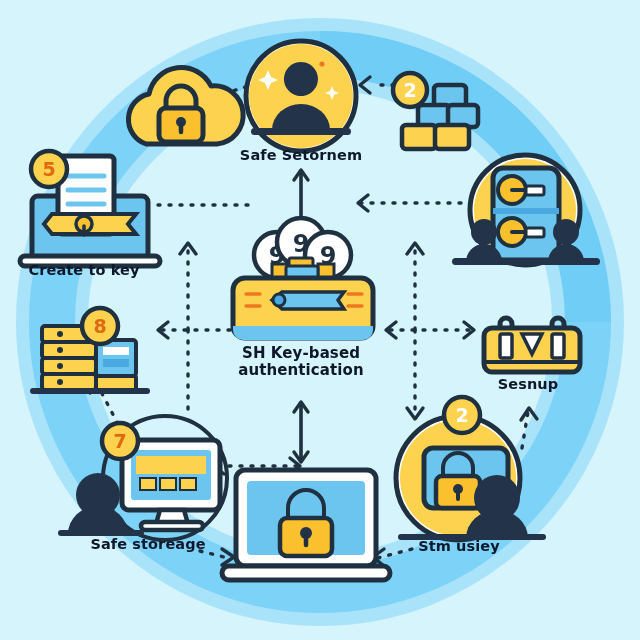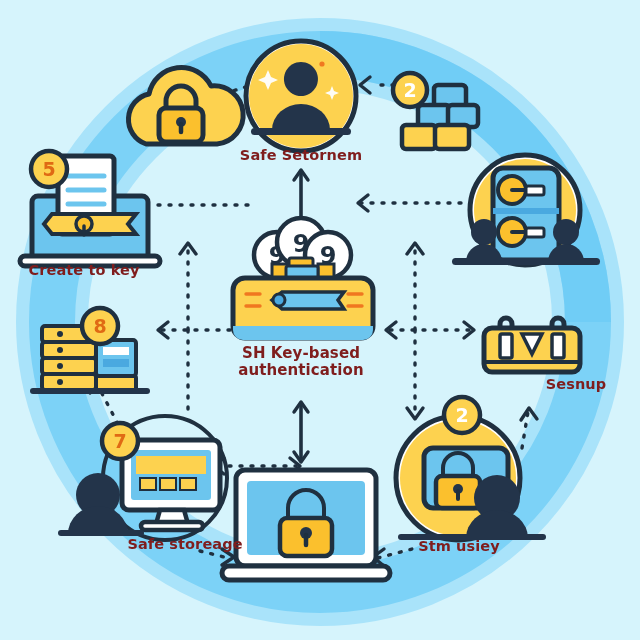--- a/index.html
+++ b/index.html
@@ -7,21 +7,21 @@
   body{
     width:640px;height:640px;
     background:#d6f4fc;
     font-family:"DejaVu Sans","Liberation Sans",sans-serif;
     overflow:hidden;
   }
   #stage{position:relative;width:640px;height:640px;}
   #stage svg.layer{position:absolute;top:0;left:0;width:640px;height:640px;}
   .lbl{
     position:absolute;
-    color:#7f1d1d;
+    color:#0f172a;
     font-weight:700;
     font-size:14.5px;
     letter-spacing:.1px;
     text-align:center;
     line-height:1.12;
     white-space:pre-line;
     transform:translateX(-50%);
     pointer-events:none;
   }
   .lbl.center{font-size:15px;}
@@ -288,18 +288,18 @@
     </g>
   </svg>
 
   <div class="lbl" style="left:301px;top:147px;">Safe  Setornem</div>
 
   <div class="lbl" style="left:84px;top:262px;">Create to key</div>
 
   <div class="lbl center" style="left:301px;top:345px;">SH Key-based
 authentication</div>
 
-  <div class="lbl" style="left:528px;top:376px;margin-left:48px;">Sesnup</div>
-
-  <div class="lbl" style="left:148px;top:536px;margin-left:37px;">Safe storeage</div>
+  <div class="lbl" style="left:528px;top:376px;">Sesnup</div>
+
+  <div class="lbl" style="left:148px;top:536px;">Safe storeage</div>
 
   <div class="lbl" style="left:459px;top:538px;">Stm usiey</div>
 </div>
 
 </body></html>

